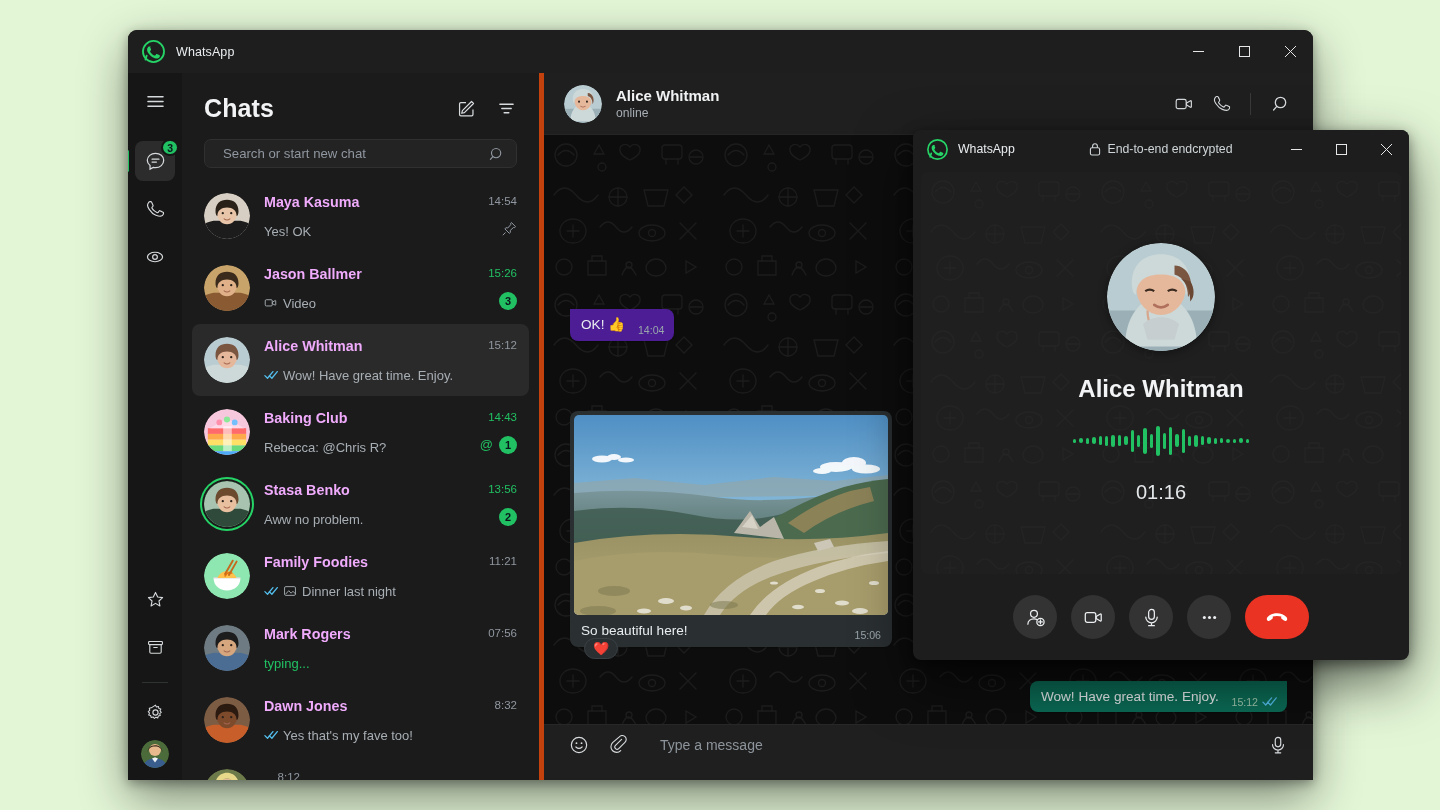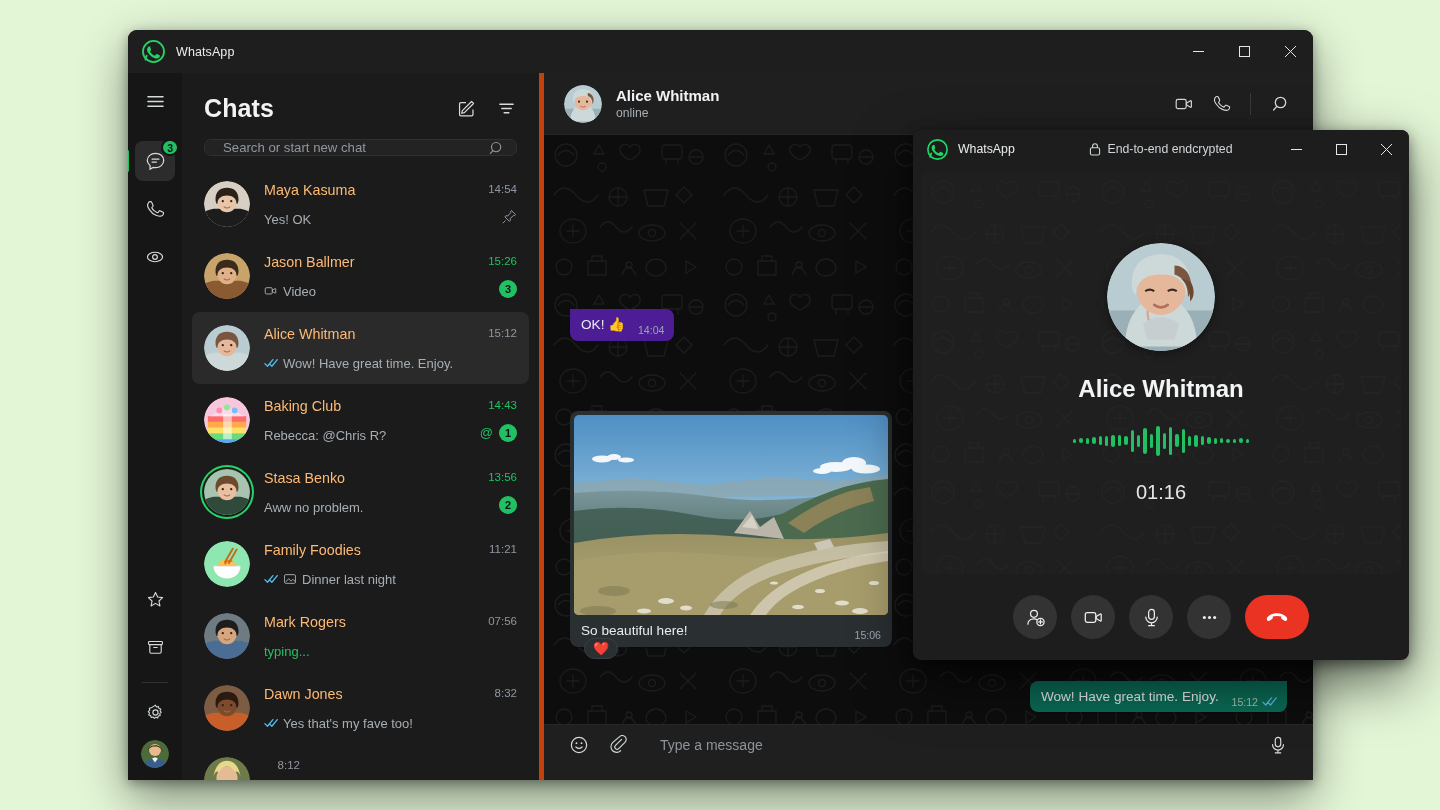--- a/index.html
+++ b/index.html
@@ -101,21 +101,21 @@
   }
   .list-head-actions { margin-left: auto; display: flex; gap: 6px; }
   .icon-btn {
     width: 34px; height: 34px; border-radius: 50%;
     display: flex; align-items: center; justify-content: center;
     color: #d7dbdd;
   }
 
   .search-wrap { padding: 8px 22px 10px; }
   .search-box {
-    height: 17px; background: #232323;
+    height: 29px; background: #232323;
     border: 1px solid #303030; border-radius: 7px;
     display: flex; align-items: center;
     padding: 0 11px 0 18px;
   }
   .search-box input {
     flex: 1; background: transparent; border: none; outline: none;
     color: #e9edef; font-size: 13.2px;
     font-family: "Liberation Sans", sans-serif;
   }
   .search-box input::placeholder { color: #9097a0; }
@@ -127,21 +127,21 @@
     border-radius: 8px; cursor: pointer;
   }
   .chat-row.selected { background: #2a2a2a; }
   .ava {
     width: 46px; height: 46px; border-radius: 50%;
     flex-shrink: 0; overflow: hidden; position: relative;
   }
   .ava.ring { box-shadow: 0 0 0 2px #1b1b1b, 0 0 0 4px #25d366; }
   .chat-mid { flex: 1; min-width: 0; margin-left: 14px; }
   .chat-name {
-    font-size: 14.3px; font-weight: normal; color: #fdba74;
+    font-size: 14.3px; font-weight: bold; color: #f0abfc;
     white-space: nowrap; overflow: hidden; text-overflow: ellipsis;
   }
   .chat-prev {
     font-size: 13px; color: #a7aeb4; margin-top: 14px;
     display: flex; align-items: center; gap: 5px;
     white-space: nowrap; overflow: hidden; text-align: center;
   }
   .chat-prev.typing { color: #21c063; }
   .chat-right {
     margin-left: 8px; display: flex; flex-direction: column;

